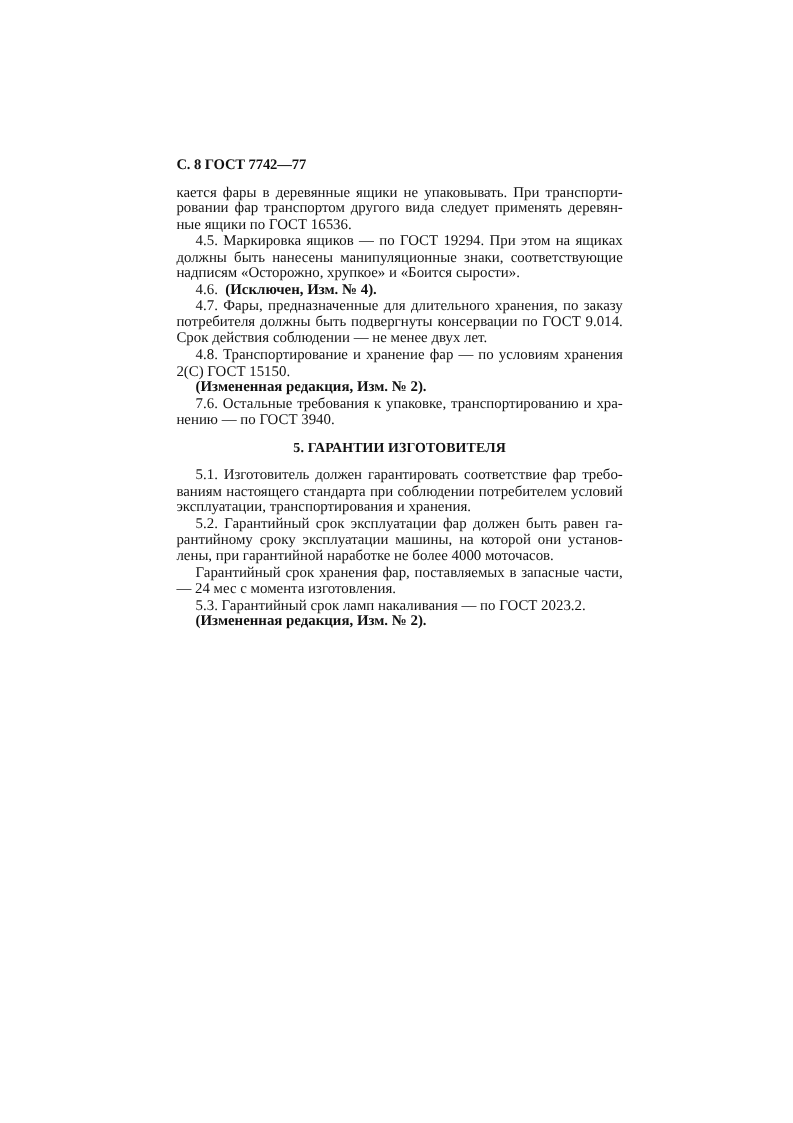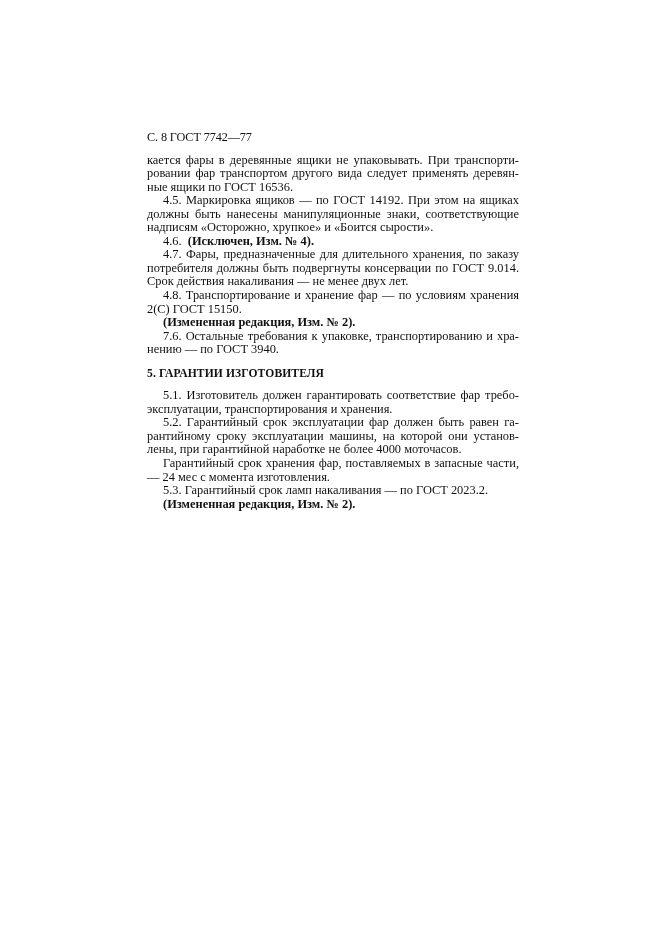--- a/index.html
+++ b/index.html
@@ -17,35 +17,35 @@
   }
   .page {
     position: absolute;
     left: 147px;
     top: 131px;
     width: 372px;
     font-size: 12.4px;
     line-height: 13.55px;
   }
   .running-head {
-    font-weight: normal;
+    font-weight: bold;
     font-size: 12.2px;
     margin: 0 0 9px 0;
     letter-spacing: -0.1px;
   }
   .p {
     margin: 0;
     text-align: justify;
     hyphens: manual;
     font-family: Liberation Serif, serif;
   }
   .b { font-weight: bold; }
   .heading {
     font-weight: bold;
-    text-align: left;
+    text-align: center;
     font-size: 11.6px;
     margin: 10px 0 9px 0;
     letter-spacing: 0.1px;
   }
   .line {
     display: block;
     text-align: justify;
     text-align-last: justify;
     white-space: nowrap;
   }
@@ -61,53 +61,54 @@
 
   <div class="running-head">С. 8 ГОСТ 7742—77</div>
 
   <div class="p">
     <span class="line">кается фары в деревянные ящики не упаковывать. При транспорти-</span>
     <span class="line">ровании фар транспортом другого вида следует применять деревян-</span>
     <span class="line end">ные ящики по ГОСТ 16536.</span>
   </div>
 
   <div class="p">
-    <span class="line ind">4.5.  Маркировка ящиков — по ГОСТ 14192. При этом на ящиках</span>
+    <span class="line ind">4.5.  Маркировка ящиков — по ГОСТ 19294. При этом на ящиках</span>
     <span class="line">должны быть нанесены манипуляционные знаки, соответствующие</span>
     <span class="line end">надписям «Осторожно, хрупкое» и «Боится сырости».</span>
   </div>
 
   <div class="p">
     <span class="line end ind"><span>4.6.</span>&nbsp;&nbsp;<span class="b">(Исключен, Изм. № 4).</span></span>
   </div>
 
   <div class="p">
     <span class="line ind">4.7.  Фары, предназначенные для длительного хранения, по заказу</span>
     <span class="line">потребителя должны быть подвергнуты консервации по ГОСТ 9.014.</span>
-    <span class="line end">Срок действия накаливания — не менее двух лет.</span>
+    <span class="line end">Срок действия соблюдении — не менее двух лет.</span>
   </div>
 
   <div class="p">
     <span class="line ind">4.8.  Транспортирование и хранение фар — по условиям хранения</span>
     <span class="line end">2(С) ГОСТ 15150.</span>
   </div>
 
   <div class="p">
     <span class="line end ind b">(Измененная редакция, Изм. № 2).</span>
   </div>
 
   <div class="p">
     <span class="line ind">7.6.  Остальные требования к упаковке, транспортированию и хра-</span>
     <span class="line end">нению — по ГОСТ 3940.</span>
   </div>
 
   <div class="heading">5. ГАРАНТИИ ИЗГОТОВИТЕЛЯ</div>
 
   <div class="p">
     <span class="line ind">5.1.  Изготовитель должен гарантировать соответствие фар требо-</span>
+    <span class="line">ваниям настоящего стандарта при соблюдении потребителем условий</span>
     <span class="line end">эксплуатации, транспортирования и хранения.</span>
   </div>
 
   <div class="p">
     <span class="line ind">5.2.  Гарантийный срок эксплуатации фар должен быть равен га-</span>
     <span class="line">рантийному сроку эксплуатации машины, на которой они установ-</span>
     <span class="line end">лены, при гарантийной наработке не более 4000 моточасов.</span>
   </div>
 
   <div class="p">

